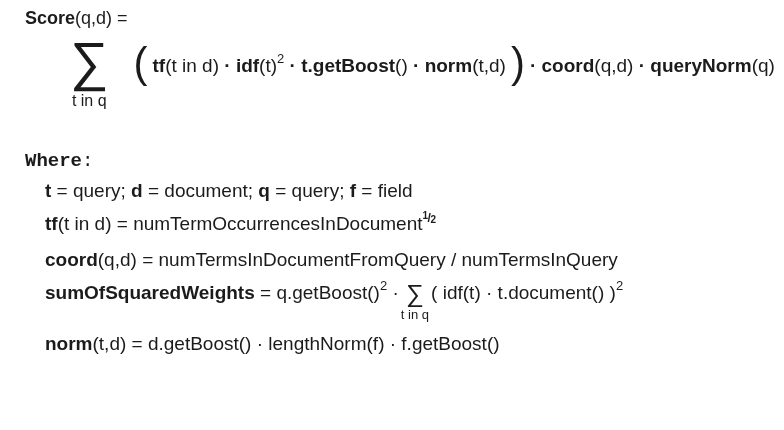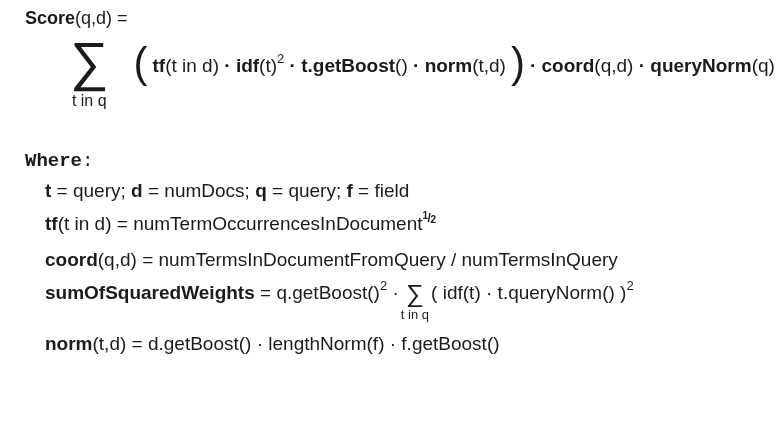--- a/index.html
+++ b/index.html
@@ -43,22 +43,22 @@
       <span class="bigparen">(</span>
       <span><span class="b">tf</span><span>(t in d) </span><span class="b">·</span><span> </span><span class="b">idf</span><span>(t)</span><span class="sup">2</span><span> </span><span class="b">·</span><span> </span><span class="b">t.getBoost</span><span>() </span><span class="b">·</span><span> </span><span class="b">norm</span><span>(t,d)</span></span>
       <span class="bigparen">)</span>
       <span><span> </span><span class="b">·</span><span> </span><span class="b">coord</span><span>(q,d) </span><span class="b">·</span><span> </span><span class="b">queryNorm</span><span>(q)</span></span>
     </div>
   </div>
 
   <div class="where-label"><span class="b">Where</span><span>:</span></div>
 
   <div class="defs">
-    <div class="def-line"><span class="b">t</span><span> = query; </span><span class="b">d</span><span> = numDocs; </span><span class="b">q</span><span> = query; </span><span class="b">f</span><span> = field</span></div>
+    <div class="def-line"><span class="b">t</span><span> = query; </span><span class="b">d</span><span> = document; </span><span class="b">q</span><span> = query; </span><span class="b">f</span><span> = field</span></div>
     <div class="def-line"><span class="b">tf</span><span>(t in d) = numTermOccurrencesInDocument</span><span class="frac"><span class="fn">1</span>/<span class="fd">2</span></span></div>
     <div class="def-line"><span class="b">coord</span><span>(q,d) = numTermsInDocumentFromQuery / numTermsInQuery</span></div>
     <div class="def-line def-line-sum">
-      <span><span class="b">sumOfSquaredWeights</span><span> = q.getBoost()</span><span class="sup">2</span><span> · </span></span><span class="inline-sigma"><span class="glyph">∑</span><span class="lbl">t in q</span></span><span><span> ( idf(t) · t.queryNorm() )</span><span class="sup">2</span></span>
+      <span><span class="b">sumOfSquaredWeights</span><span> = q.getBoost()</span><span class="sup">2</span><span> · </span></span><span class="inline-sigma"><span class="glyph">∑</span><span class="lbl">t in q</span></span><span><span> ( idf(t) · t.document() )</span><span class="sup">2</span></span>
     </div>
     <div class="def-line"><span class="b">norm</span><span>(t,d) = d.getBoost() · lengthNorm(f) · f.getBoost()</span></div>
   </div>
 
 </div>
 
 </body></html>

